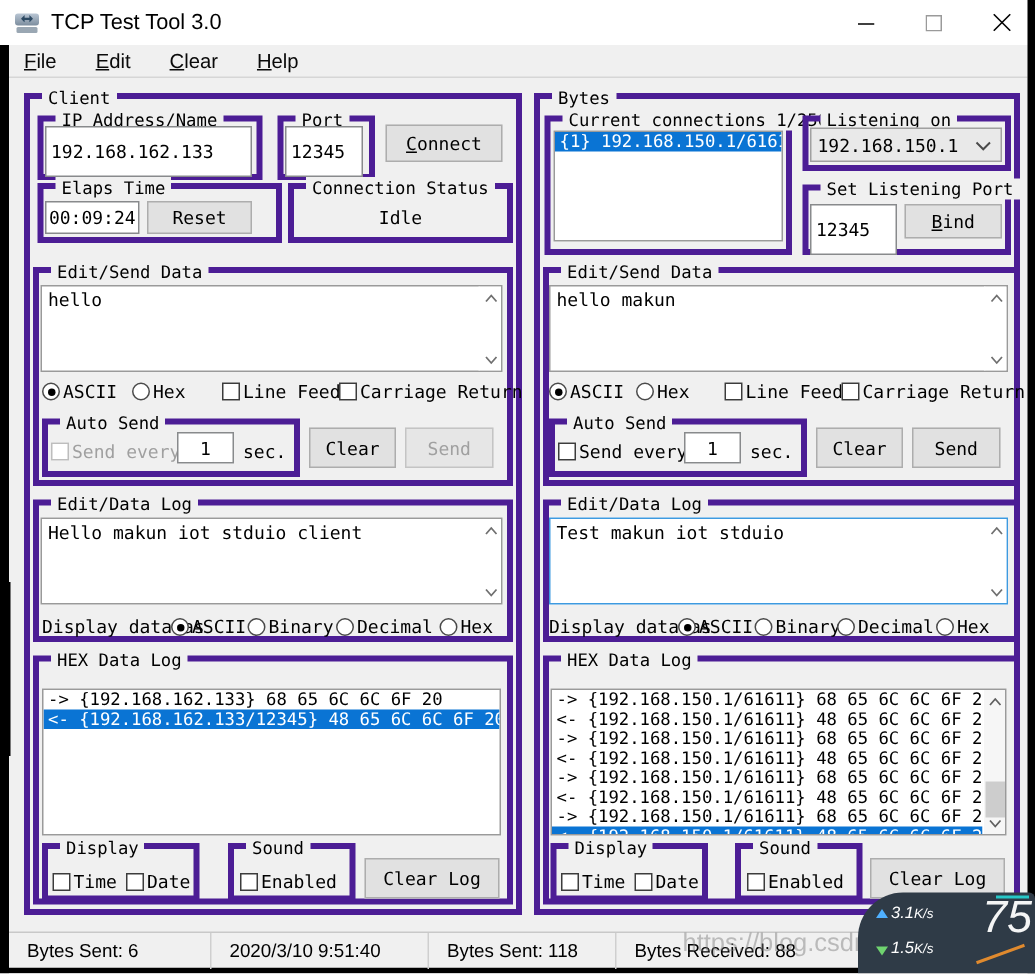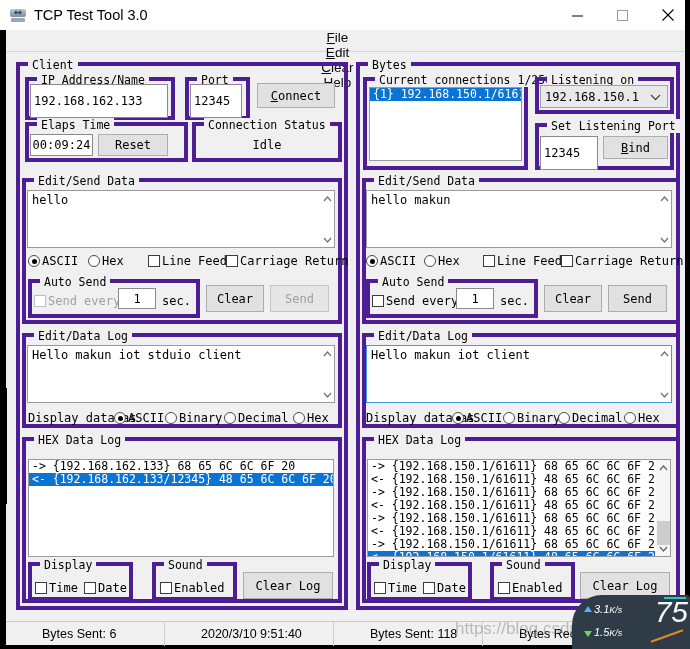--- a/index.html
+++ b/index.html
@@ -71,21 +71,20 @@
   }
   .win-btn svg { display: block; }
 
   
   .menubar {
     position: absolute; left: 6px; top: 30px; width: 679px; height: 22px;
     background: #f0f0f0;
     display: flex; align-items: center;
     padding-left: 10px;
     border-bottom: 1px solid #d6d6d6;
-    flex-direction: column;
   }
   .menu-item {
     font-family: "Liberation Sans", sans-serif;
     font-size: 13.5px; color: #0a0a0a;
     margin-right: 26px;
     white-space: nowrap;
   }
   .menu-item u { text-decoration: underline; }
 
   
@@ -244,21 +243,20 @@
     display: flex; align-items: center;
   }
   .spanel {
     height: 24px;
     display: flex; align-items: center;
     padding-left: 12px;
     border-right: 1px solid #cfcfcf;
     font-family: "Liberation Sans", sans-serif;
     font-size: 12.5px; color: #000;
     white-space: nowrap;
-    margin-left: 24px;
   }
 
   
   .netwidget {
     position: absolute;
     right: 0px; bottom: 0px;
     width: 118px; height: 54px; font-style: italic;
   }
   .netwidget .bubble {
     position: absolute; right: 0; bottom: 0;
@@ -584,21 +582,21 @@
   </div>
   <div class="tinput center" style="left:456px; top:288px; width:38px; height:21px;">1</div>
   <div class="lbl" style="left:500px; top:294px;">sec.</div>
   <div class="btn" style="left:544px; top:285px; width:58px; height:27px;">Clear</div>
   <div class="btn" style="left:608px; top:285px; width:59px; height:27px;">Send</div>
 
   <div class="grp" style="left:362px; top:333px; width:318px; height:95px;">
     <div class="grp-title">Edit/Data Log</div>
   </div>
   <div class="tbox focused" style="left:366px; top:345px; width:306px; height:58px;">
-    <div class="tbox-text">Hello makun  iot client</div>
+    <div class="tbox-text">Test makun  iot stduio</div>
     <div class="vsb">
       <div class="arw up">
         <svg width="9" height="6" viewBox="0 0 9 6">
             <polyline points="1,5 4.5,1 8,5" fill="none" stroke="#707070" stroke-width="1.2"></polyline>
           </svg>
       </div>
       <div class="arw dn">
         <svg width="9" height="6" viewBox="0 0 9 6">
             <polyline points="1,1 4.5,5 8,1" fill="none" stroke="#707070" stroke-width="1.2"></polyline>
           </svg>

